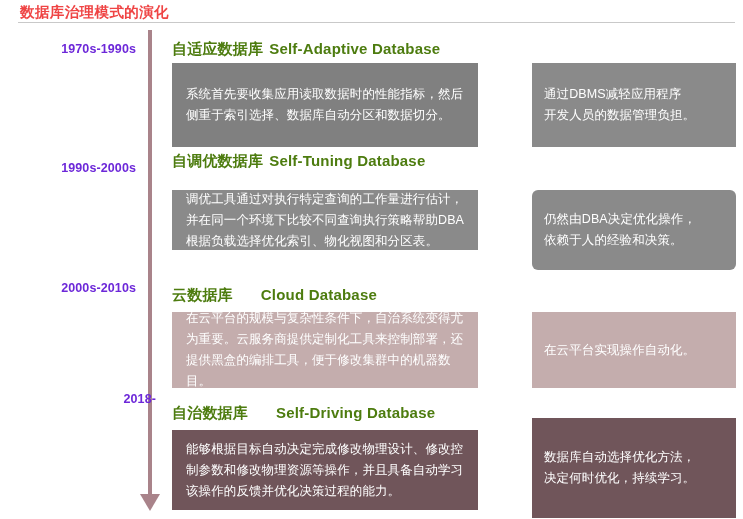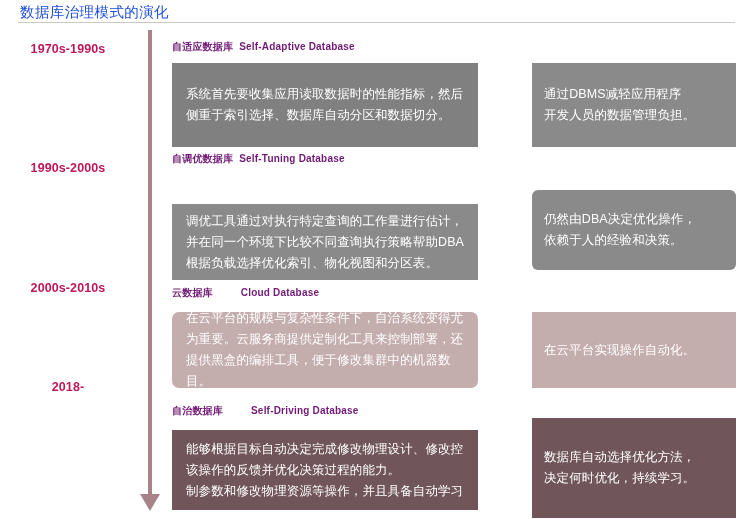--- a/index.html
+++ b/index.html
@@ -16,23 +16,23 @@
     color: #1a1a1a;
     -webkit-font-smoothing: antialiased;
   }
 
   
   .page-title {
     position: absolute;
     left: 20px;
     top: 2px;
     font-size: 14.5px;
-    font-weight: normal;
+    font-weight: bold;
     letter-spacing: 0.4px;
-    color: #1d4ed8;
+    color: #ef4444;
     line-height: 20px;
   }
   .title-rule {
     position: absolute;
     left: 18px;
     top: 22px;
     width: 717px;
     height: 1px;
     background: #c9c9c9;
   }
@@ -60,33 +60,33 @@
   
   .row {
     position: absolute;
     left: 0;
     width: 743px;
   }
   .era-label {
     position: absolute;
     left: 0;
     width: 136px;
-    text-align: center;
+    text-align: right;
     font-size: 12.5px;
     font-weight: bold;
-    color: #be185d;
+    color: #6d28d9;
     letter-spacing: 0.1px;
     white-space: nowrap;
   }
   .row-heading {
     position: absolute;
     left: 172px;
-    font-size: 10px;
+    font-size: 15px;
     font-weight: bold;
-    color: #701a75;
+    color: #4d7c0f;
     white-space: nowrap;
     letter-spacing: 0.2px;
   }
   .row-heading .heading-en {
     padding-left: 6px;
   }
   .row-heading.wide-gap .heading-en {
     padding-left: 28px;
   }
 
@@ -139,48 +139,48 @@
         <p>侧重于索引选择、数据库自动分区和数据切分。</p>
       </div>
       <div class="block block-side pal-gray-soft" style="top: 63px; height: 84px;">
         <p>通过DBMS减轻应用程序</p>
         <p>开发人员的数据管理负担。</p>
       </div>
     </div>
     <div class="row">
       <div class="era-label" style="top: 161px;">1990s-2000s</div>
       <div class="row-heading" style="top: 152px;"><span class="heading-zh">自调优数据库</span><span class="heading-en">Self-Tuning Database</span></div>
-      <div class="block block-main pal-gray-soft" style="top: 204px; height: 76px;">
+      <div class="block block-main pal-gray-soft" style="top: 190px; height: 60px;">
         <p>调优工具通过对执行特定查询的工作量进行估计，</p>
         <p>并在同一个环境下比较不同查询执行策略帮助DBA</p>
         <p>根据负载选择优化索引、物化视图和分区表。</p>
       </div>
       <div class="block block-side pal-gray-soft" style="top: 190px; height: 80px; border-radius: 6px;">
         <p>仍然由DBA决定优化操作，</p>
         <p>依赖于人的经验和决策。</p>
       </div>
     </div>
     <div class="row">
       <div class="era-label" style="top: 281px;">2000s-2010s</div>
       <div class="row-heading wide-gap" style="top: 286px;"><span class="heading-zh">云数据库</span><span class="heading-en">Cloud Database</span></div>
-      <div class="block block-main pal-mauve" style="top: 312px; height: 76px; border-radius: 7px;">
+      <div class="block block-main pal-mauve" style="top: 312px; height: 76px;">
         <p>在云平台的规模与复杂性条件下，自治系统变得尤</p>
         <p>为重要。云服务商提供定制化工具来控制部署，还</p>
         <p>提供黑盒的编排工具，便于修改集群中的机器数目。</p>
       </div>
       <div class="block block-side pal-mauve" style="top: 312px; height: 76px;">
         <p>在云平台实现操作自动化。</p>
       </div>
     </div>
     <div class="row">
-      <div class="era-label" style="top: 380px;">2018-</div>
+      <div class="era-label" style="top: 392px; margin-left: 20px;">2018-</div>
       <div class="row-heading wide-gap" style="top: 404px;"><span class="heading-zh">自治数据库</span><span class="heading-en">Self-Driving Database</span></div>
       <div class="block block-main pal-dark-mauve" style="top: 430px; height: 80px;">
         <p>能够根据目标自动决定完成修改物理设计、修改控</p>
+        <p>制参数和修改物理资源等操作，并且具备自动学习</p>
         <p>该操作的反馈并优化决策过程的能力。</p>
-        <p>制参数和修改物理资源等操作，并且具备自动学习</p>
       </div>
       <div class="block block-side pal-dark-mauve" style="top: 418px; height: 100px;">
         <p>数据库自动选择优化方法，</p>
         <p>决定何时优化，持续学习。</p>
       </div>
     </div>
   </div>
 
 </body></html>

